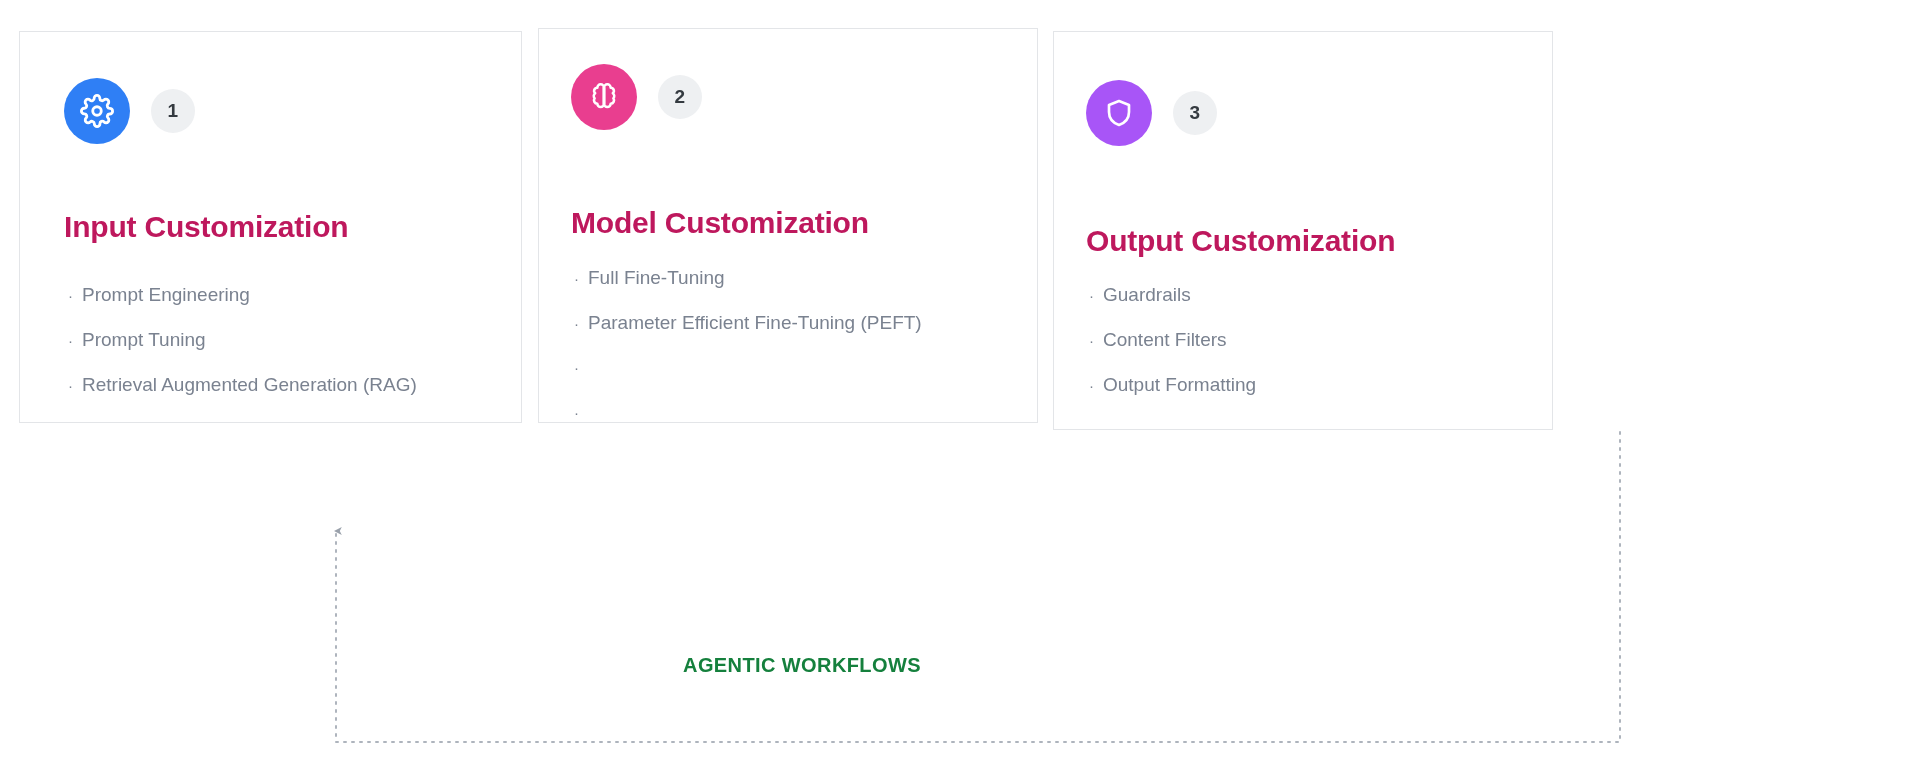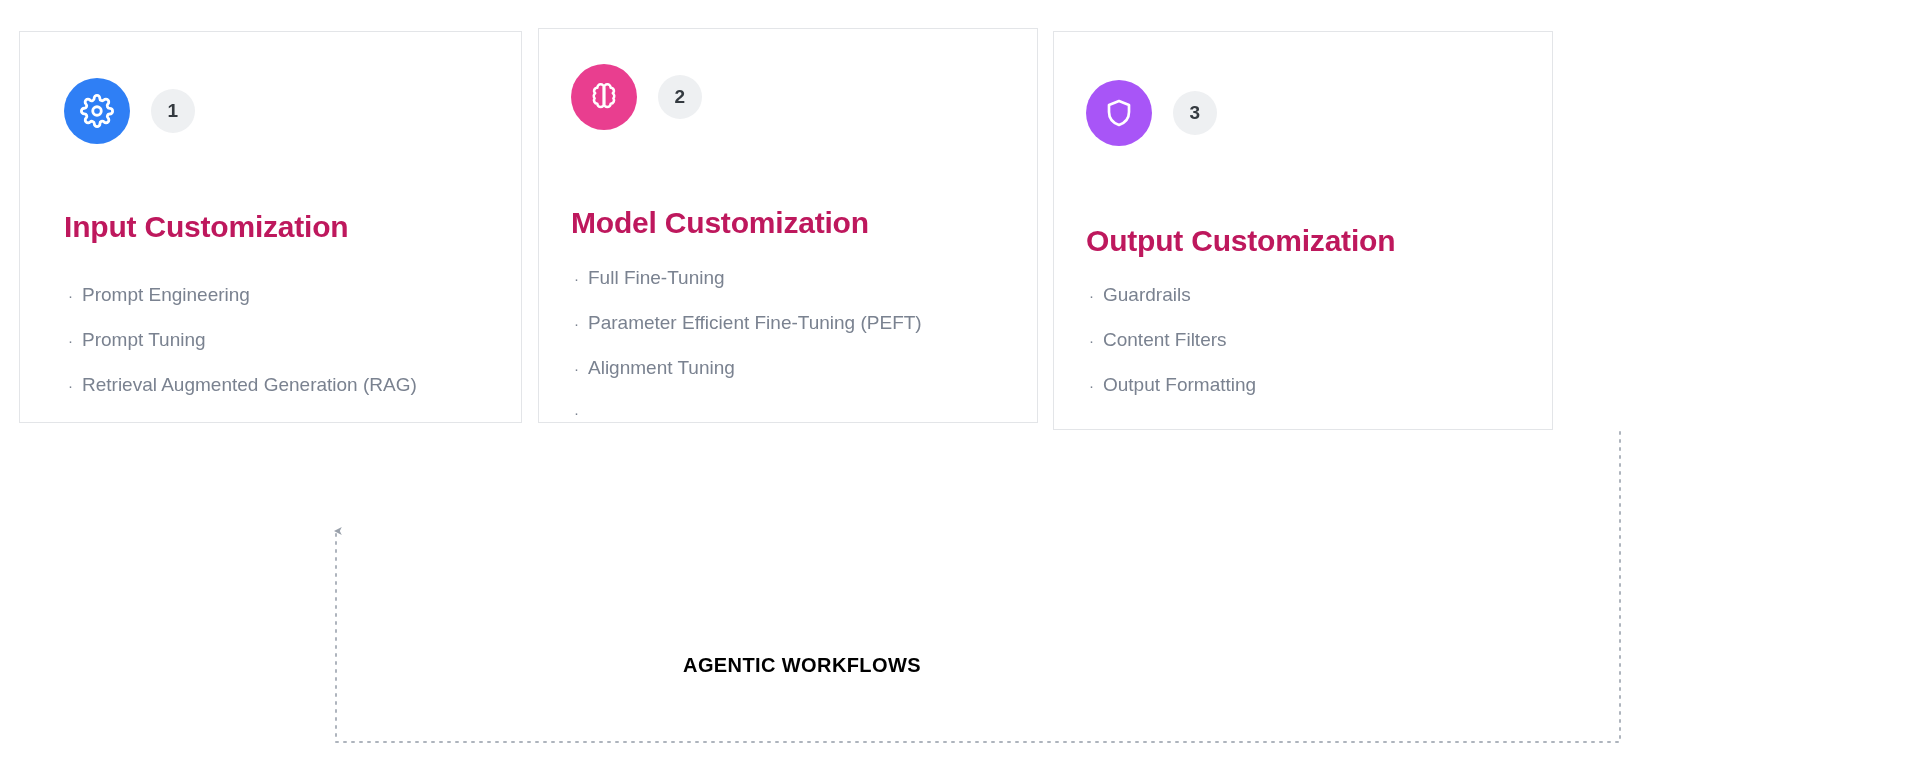--- a/index.html
+++ b/index.html
@@ -121,21 +121,21 @@
   }
 
   #workflow-label {
     position: absolute;
     left: 0;
     top: 654px;
     width: 1604px;
     text-align: center;
     font-size: 20px;
     font-weight: bold;
-    color: #000000;
+    color: #15803d;
     letter-spacing: .4px;
   }
   #workflow-label .lbl {
     background: #ffffff;
     padding: 0 18px;
   }
 </style>
 </head>
 <body>
 
@@ -191,21 +191,20 @@
         <li>
           <span class="dot">·</span>
           <span>Full Fine-Tuning</span>
         </li>
         <li>
           <span class="dot">·</span>
           <span>Parameter Efficient Fine-Tuning (PEFT)</span>
         </li>
         <li>
           <span class="dot">·</span>
-          <span>Alignment Tuning</span>
         </li>
         <li>
           <span class="dot">·</span>
         </li>
       </ul>
     </div>
   </div>
 
   <div class="card" id="card-2">
     <div class="card-inner">

